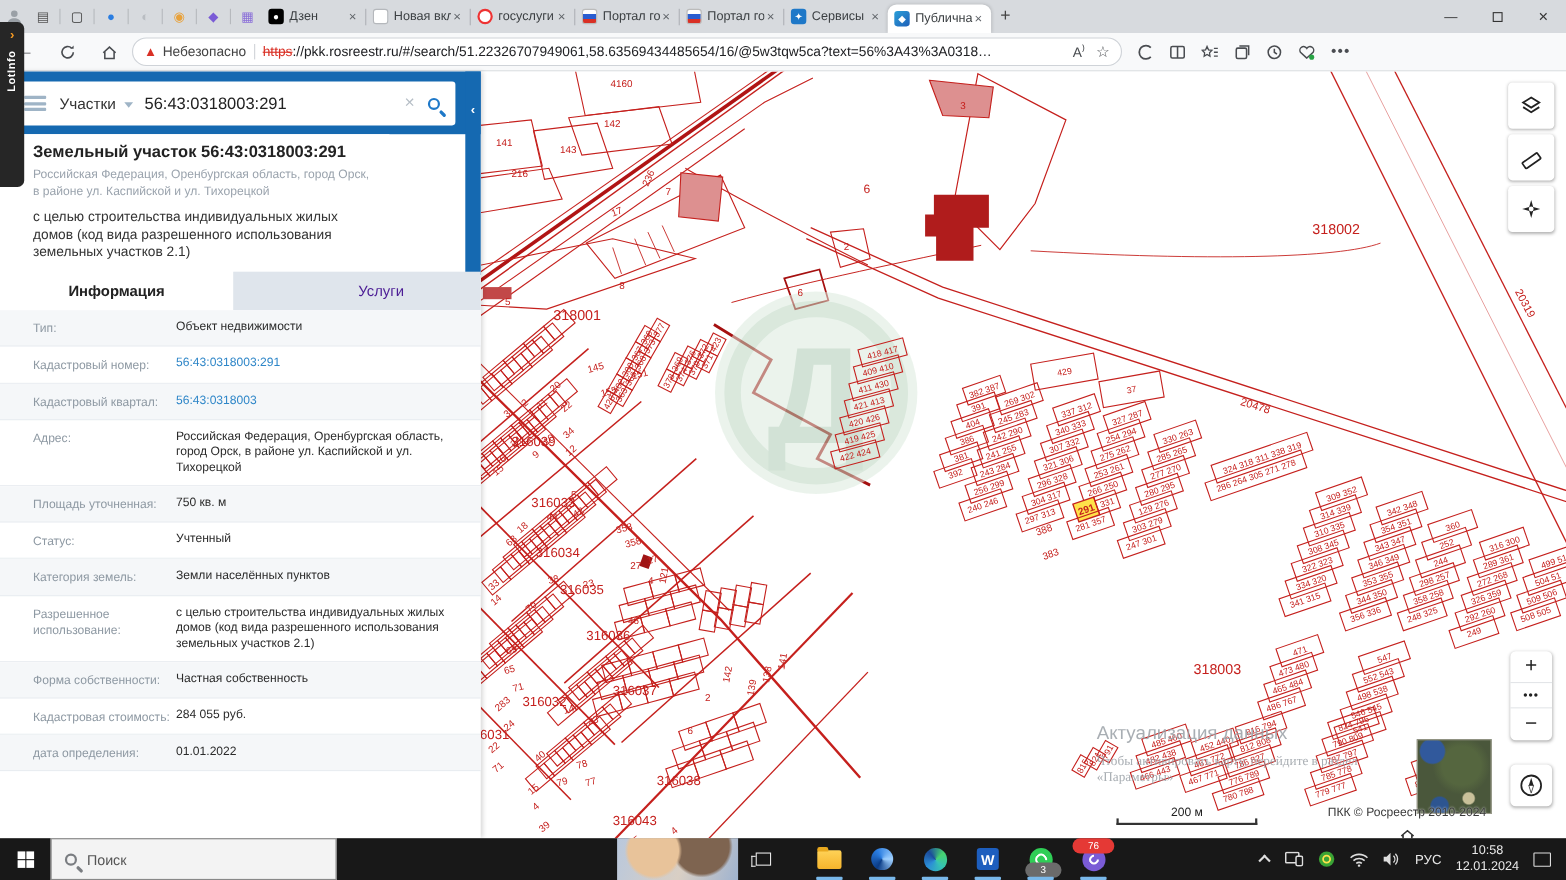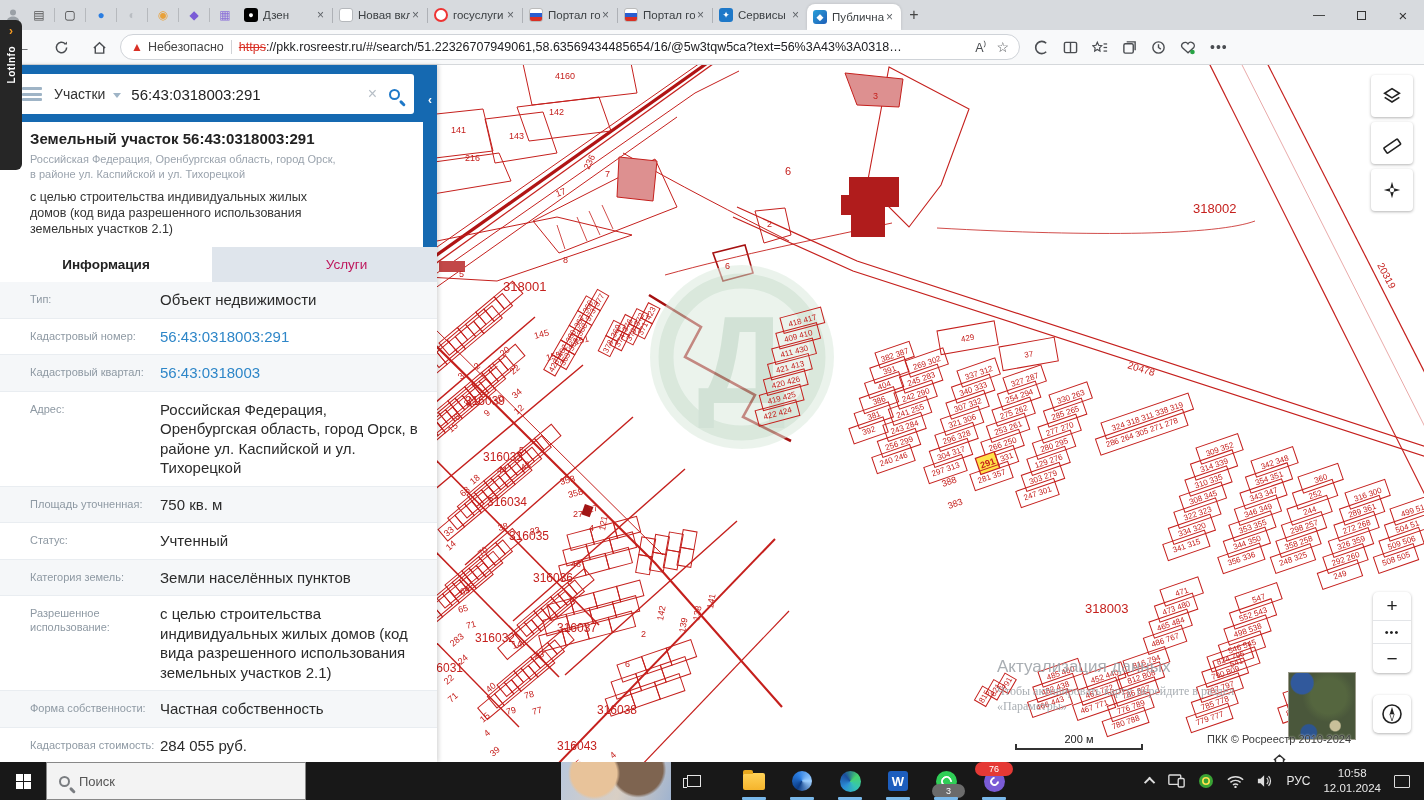--- a/index.html
+++ b/index.html
@@ -51,26 +51,26 @@
   #card h1 { font-size:15px; color:#222; }
   #card .sub { font-size:11px; color:#9aa3ad; margin-top:5px; line-height:1.35; }
   #card .use { font-size:12.5px; color:#333; margin-top:7px; line-height:1.3; }
   #card .linkrow { display:flex; align-items:center; margin-top:8px; }
   #card .plink { font-size:12.5px; color:#2e86c8; margin-right:26px; }
   #card .cicons { margin-left:auto; display:flex; gap:14px; align-items:center; color:#8a97a5; }
   .star-g { font-size:15px; color:#8a97a5; }
   #ptabs { position:absolute; left:0; top:182px; width:437px; height:35px; display:flex; }
   .ptab { width:212px; display:flex; align-items:center; justify-content:center; font-size:13.5px; }
   .ptab.on { background:#fff; color:#222; font-weight:bold; }
-  .ptab.off { background:#dfe5ec; color:#be185d; flex:1;padding-left:44px; }
+  .ptab.off { background:#dfe5ec; color:#4c1d95; flex:1;padding-left:44px; }
   #rows { position:absolute; left:0; top:217px; width:437px; }
   .irow { display:flex; border-bottom:1px solid #e9edf1; padding:8px 10px 8px 30px; }
   .irow:nth-child(odd) { background:#f5f7f9; }
   .irow .k { width:130px; flex:none; font-size:11px; color:#8e99a3; padding-top:2px; line-height:1.3; }
-  .irow .v { font-size:15px; color:#2b2b2b; line-height:1.3; }
+  .irow .v { font-size:11px; color:#2b2b2b; line-height:1.3; }
   .irow .v.lnk { color:#2e86c8; }
   
   #map { position:absolute; left:437px; top:65px; width:987px; height:697px; background:#fff; overflow:hidden; }
   #mapsvg text { font-family:"Liberation Sans",sans-serif; }
   .mtool { position:absolute; width:42px; height:42px; background:#fff; border-radius:4px; box-shadow:0 1px 3px rgba(0,0,0,.3); display:flex; align-items:center; justify-content:center; }
   #zoomctl { position:absolute; left:936px; top:527px; width:38px; background:#fff; border-radius:5px; box-shadow:0 1px 3px rgba(0,0,0,.3); display:flex; flex-direction:column; align-items:stretch; }
   #zoomctl .zbtn { height:29px; display:flex; align-items:center; justify-content:center; font-size:19px; color:#222; border-bottom:1px solid #e3e5e8; }
   #zoomctl .zbtn:last-child { border-bottom:none; }
   #zoomctl .dots { font-size:11px; letter-spacing:1px; height:23px; }
   #compassbtn { position:absolute; left:936px; top:630px; width:38px; height:38px; background:#fff; border-radius:5px; box-shadow:0 1px 3px rgba(0,0,0,.3); display:flex; align-items:center; justify-content:center; }

